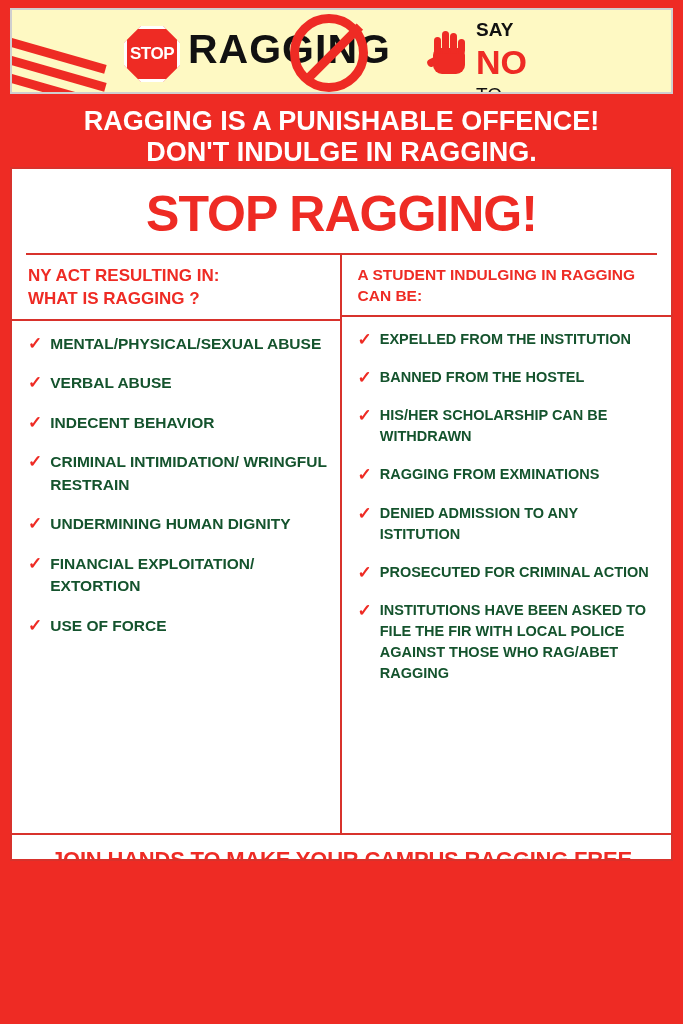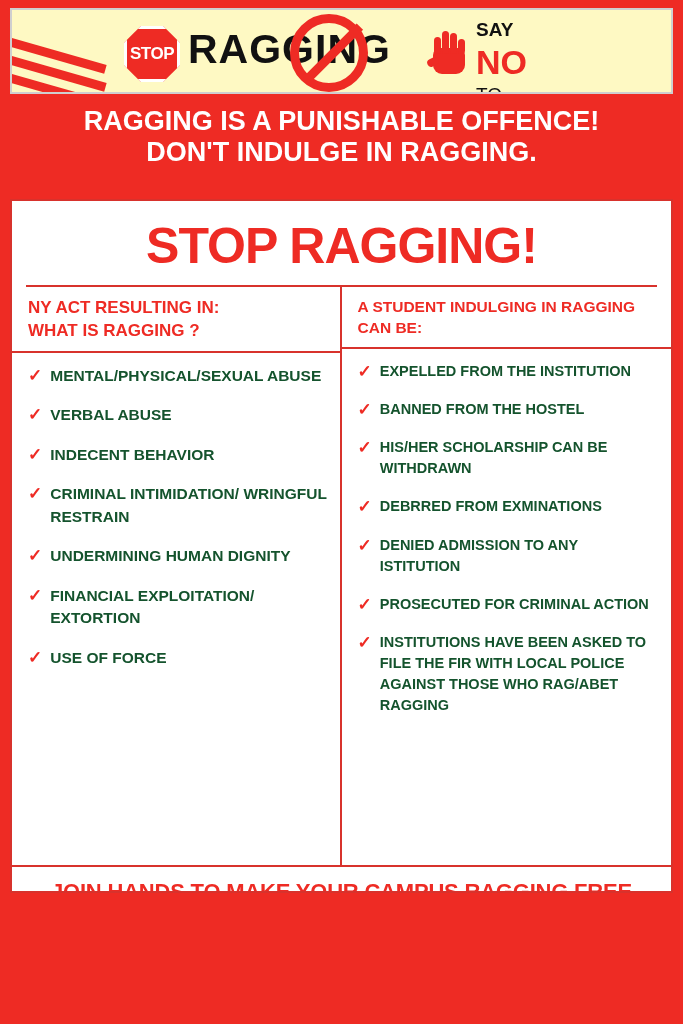--- a/index.html
+++ b/index.html
@@ -170,21 +170,21 @@
     color: #ffffff;
     text-align: center;
     font-weight: bold;
     margin-top: 18px;
   }
   .subhead .l1 { font-size: 24px; line-height: 1.18; }
   .subhead .l2 { font-size: 24px; line-height: 1.18; }
 
   
   .card {
-    margin-top: 32px;
+    margin-top: 0;
     background: #ffffff;
     border: 2px solid #d8322c;
     box-sizing: border-box;
     width: 663px;
     height: 694px;
     position: relative;
     overflow: hidden;
   }
   .card-title {
     text-align: center;
@@ -359,21 +359,21 @@
           <li>
             <span class="tick">✓</span>
             <span class="item-text">BANNED FROM THE HOSTEL</span>
           </li>
           <li>
             <span class="tick">✓</span>
             <span class="item-text">HIS/HER SCHOLARSHIP CAN BE WITHDRAWN</span>
           </li>
           <li>
             <span class="tick">✓</span>
-            <span class="item-text">DEBRRED FROM EXMINATIONS</span>
+            <span class="item-text">RAGGING FROM EXMINATIONS</span>
           </li>
           <li>
             <span class="tick">✓</span>
             <span class="item-text">DENIED ADMISSION TO ANY ISTITUTION</span>
           </li>
           <li>
             <span class="tick">✓</span>
             <span class="item-text">PROSECUTED FOR CRIMINAL ACTION</span>
           </li>
           <li>

